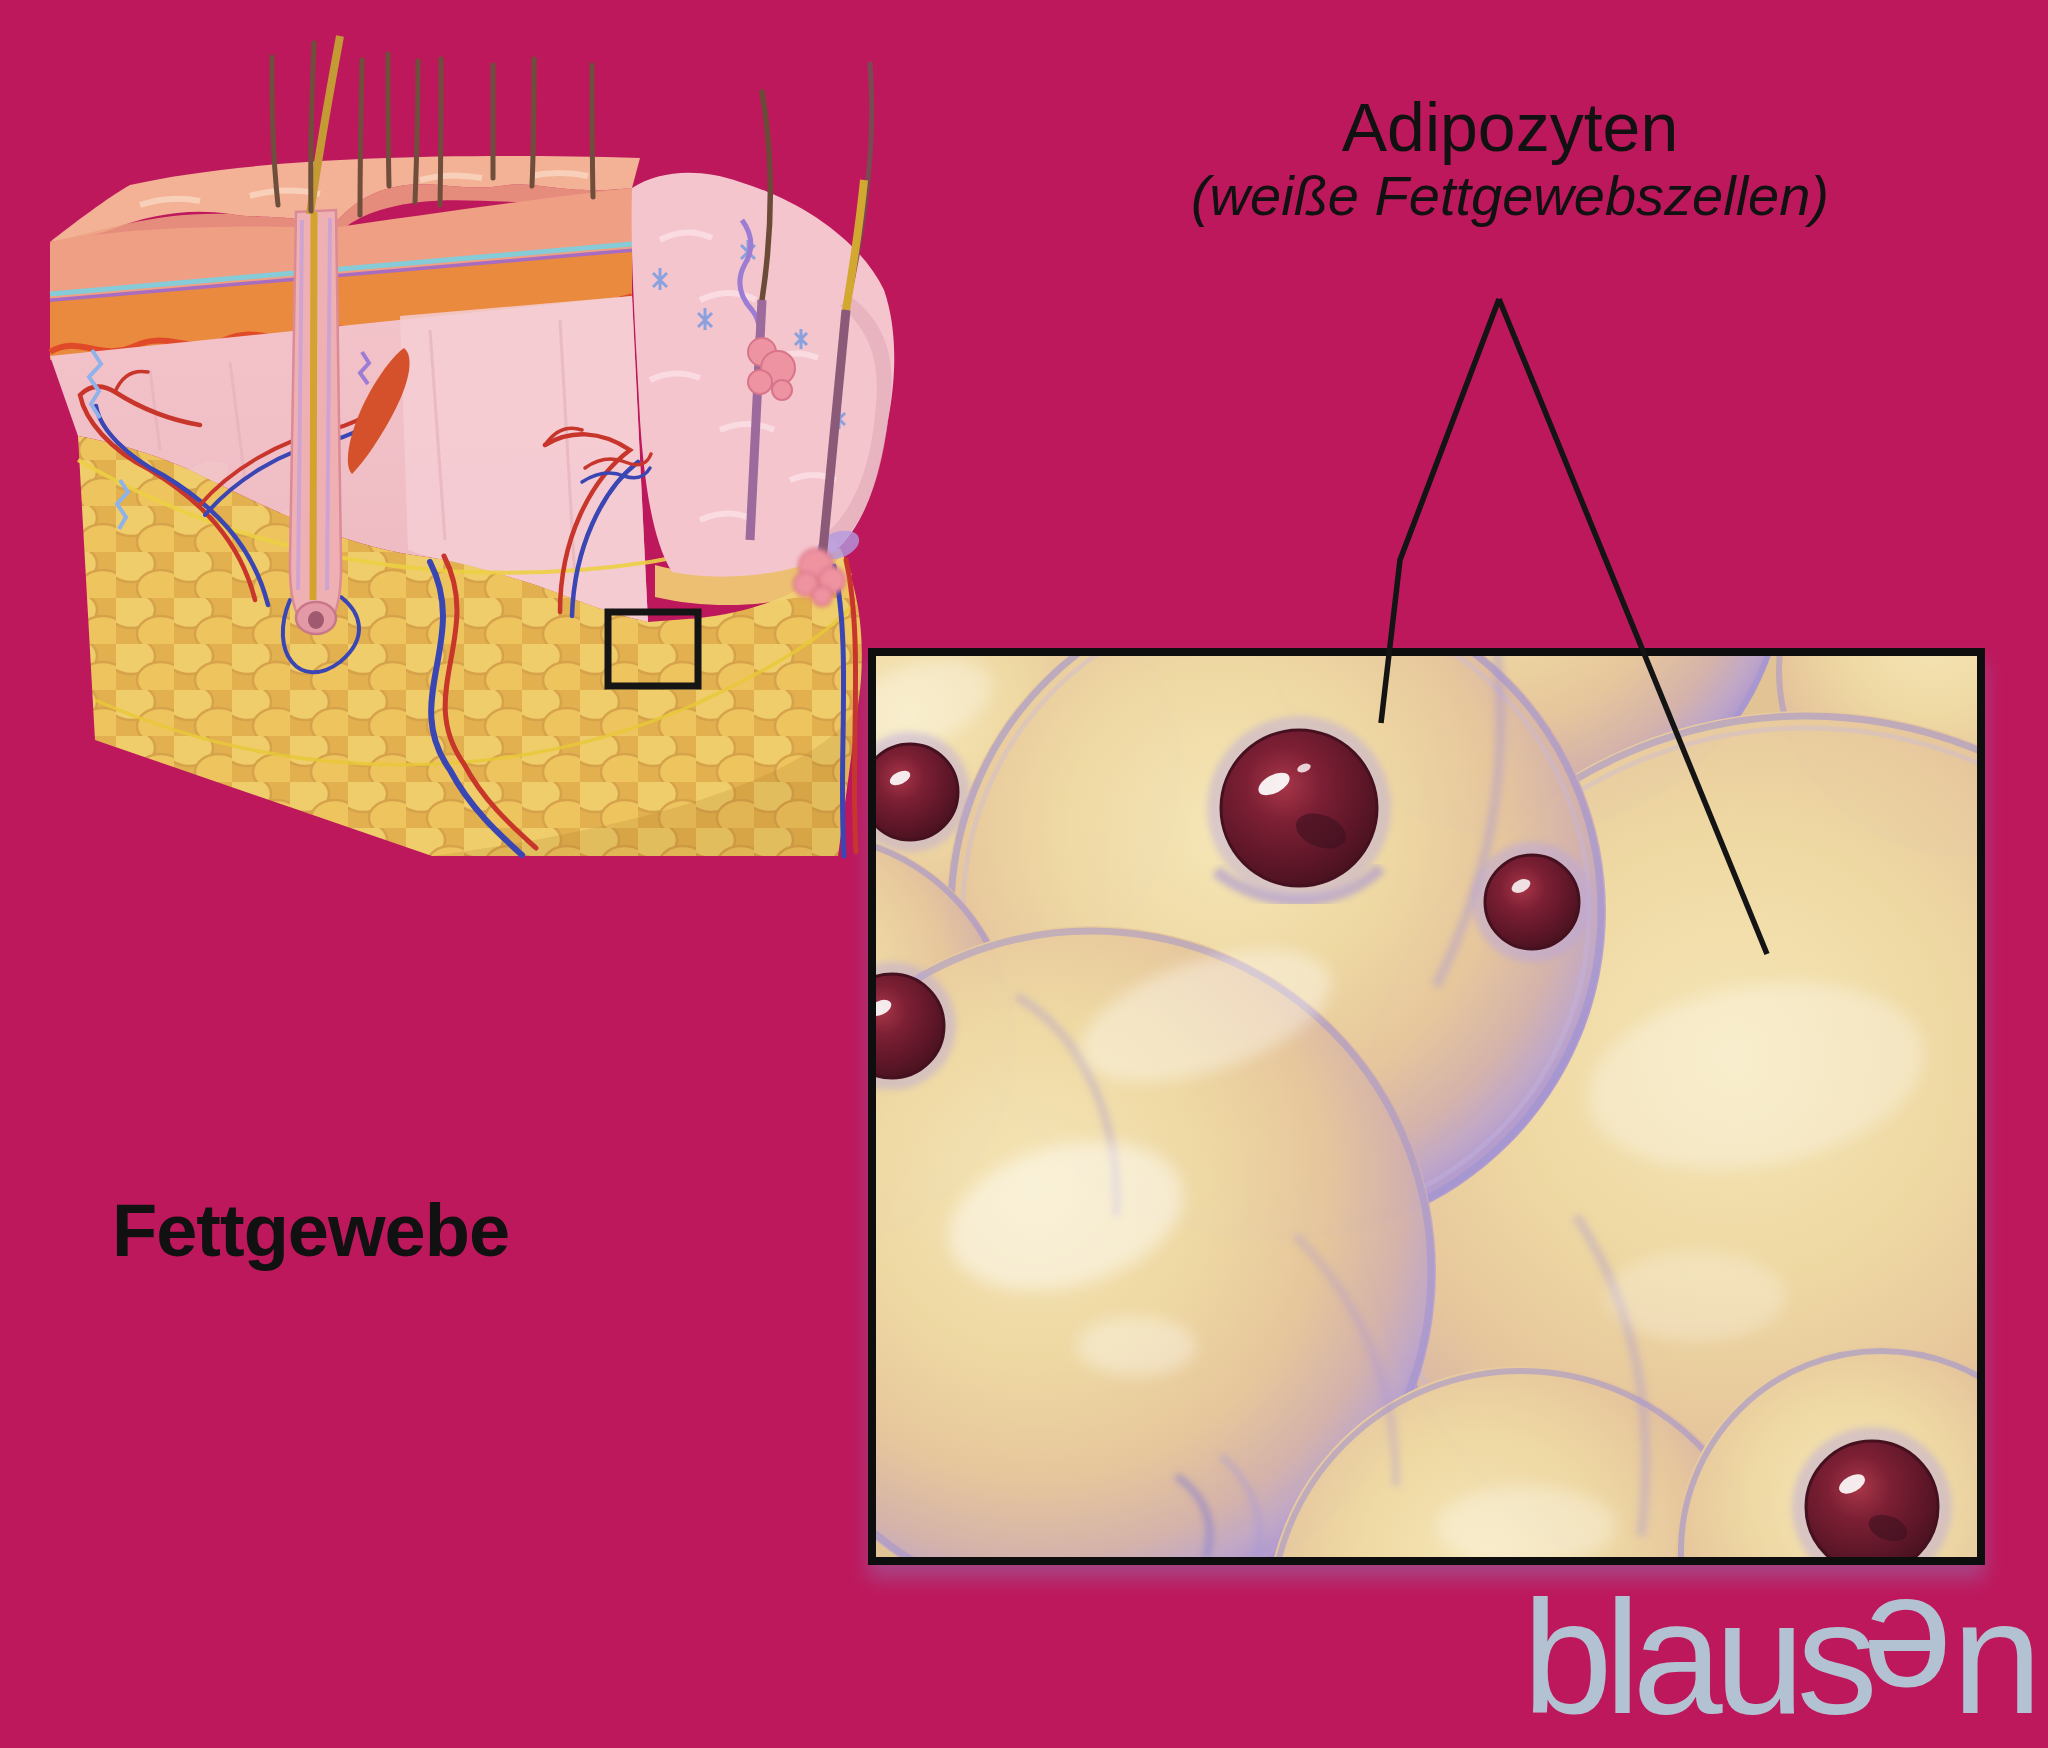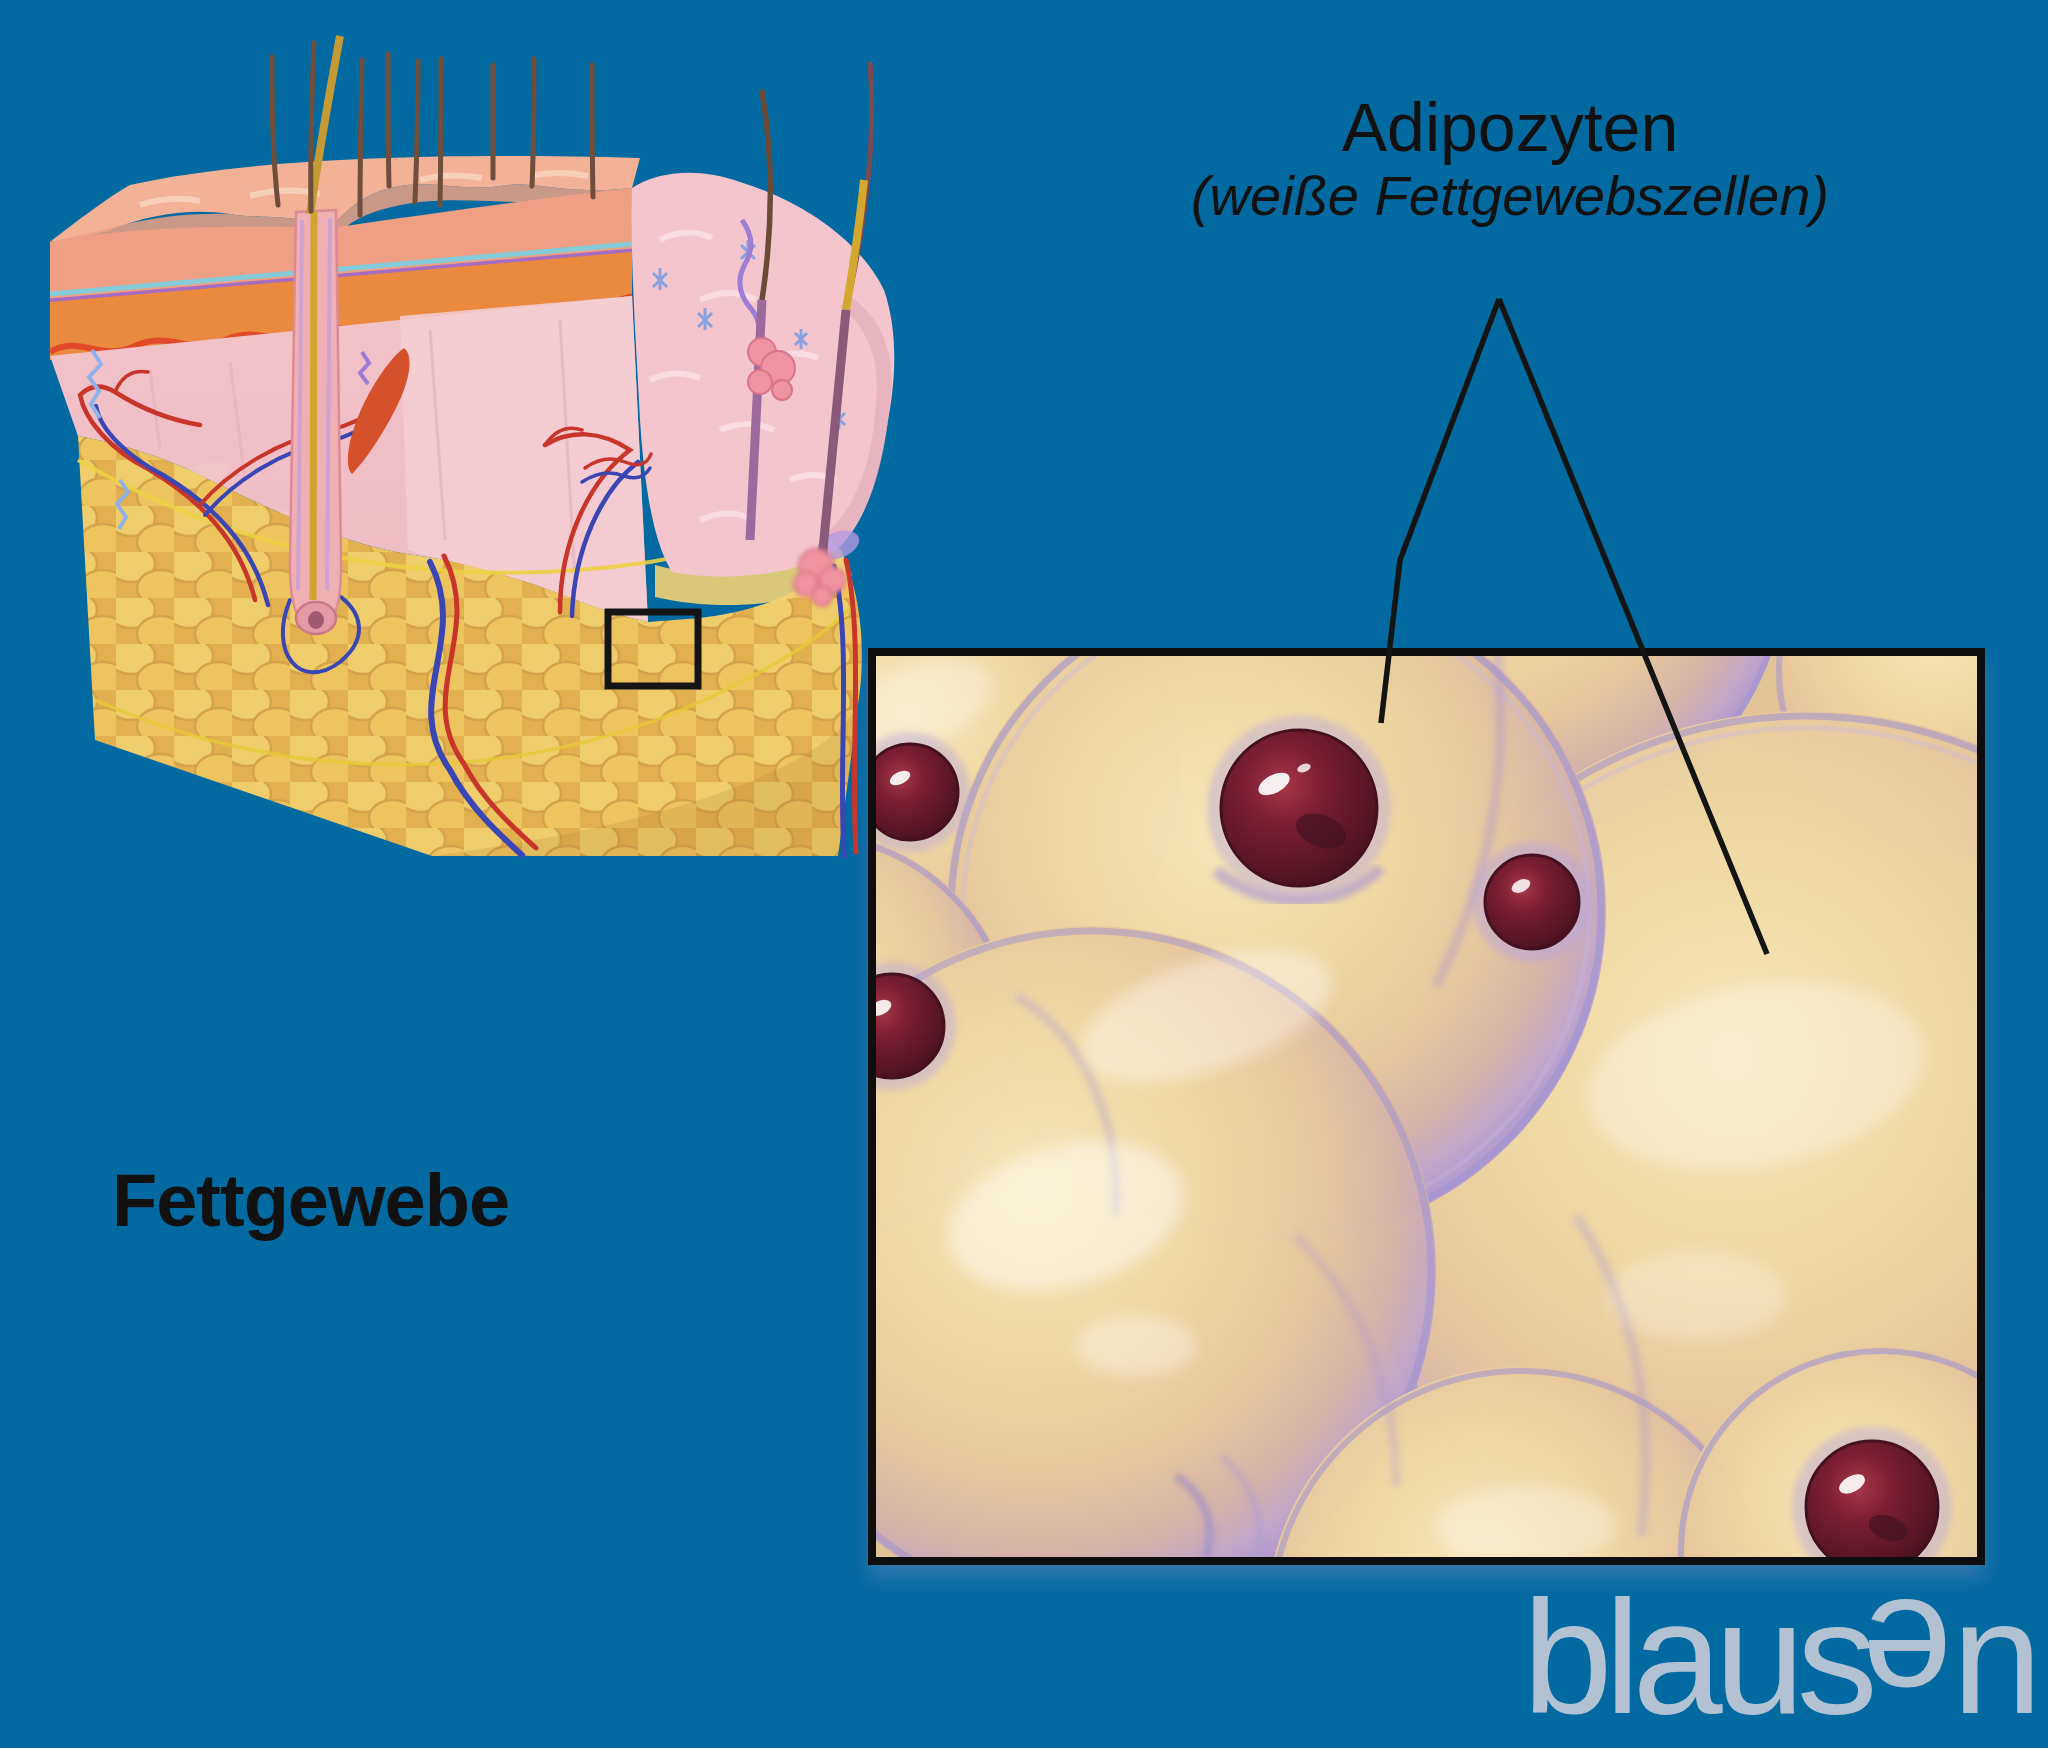--- a/index.html
+++ b/index.html
@@ -1,27 +1,27 @@
 <!DOCTYPE html>
 <html><head>
 <meta charset="utf-8">
 <style>
   html,body{margin:0;padding:0;background:#ffffff;}
-  .page{position:relative;width:2048px;height:1748px;background:#0369a1;overflow:hidden;
+  .page{position:relative;width:2048px;height:1748px;background:#be185d;overflow:hidden;
         font-family:"Liberation Sans", sans-serif;color:#111;}
   svg{display:block;}
   .skin-svg{position:absolute;left:0;top:0;z-index:1;}
   .annotation{position:absolute;left:1020px;top:92px;width:980px;text-align:center;z-index:4;}
   .annotation .title{font-size:68px;line-height:1.05;letter-spacing:0px;}
   .annotation .subtitle{font-size:56px;font-style:italic;letter-spacing:0px;}
   .inset-box{position:absolute;left:868px;top:648px;width:1101px;height:901px;
              border:8px solid #0e0e0e;background:#e2c395;z-index:2;
              box-shadow:0 14px 18px rgba(130,150,200,0.35);}
   .overlay-svg{position:absolute;left:0;top:0;z-index:5;pointer-events:none;}
-  .caption-title{position:absolute;left:112px;top:1158px;font-size:74px;font-weight:bold;
+  .caption-title{position:absolute;left:112px;top:1188px;font-size:74px;font-weight:bold;
                  letter-spacing:-1px;z-index:4;}
   .watermark{position:absolute;right:14px;top:1576px;font-size:162px;line-height:1;
              color:#b3c2d2;letter-spacing:-8px;z-index:3;font-weight:400;}
   .watermark .rot{display:inline-block;transform:rotate(180deg);}
 </style>
 </head>
 <body>
 
 <div class="page">
 

